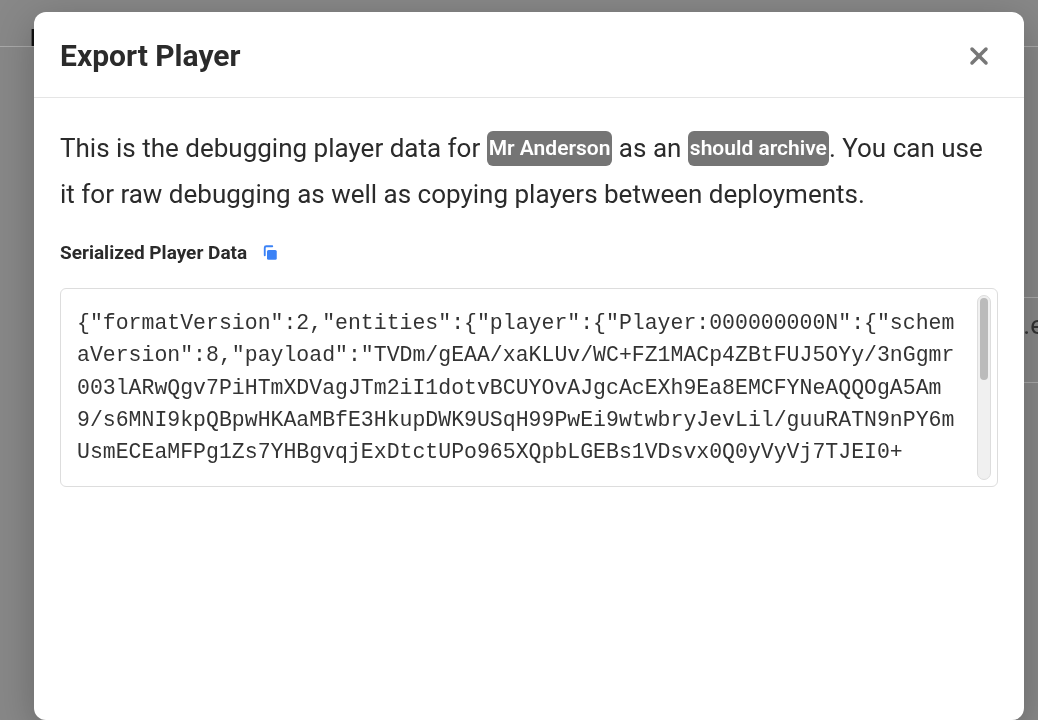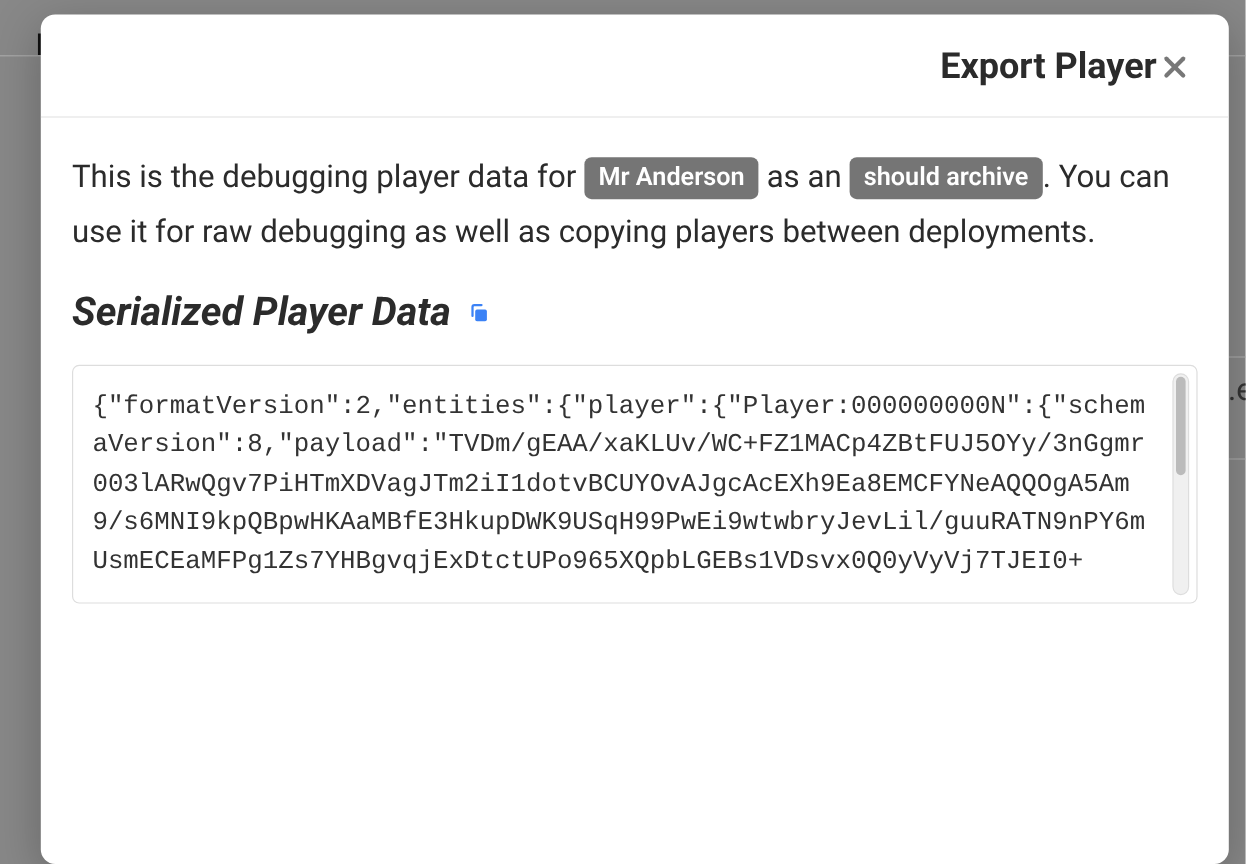--- a/index.html
+++ b/index.html
@@ -43,21 +43,21 @@
       box-shadow: 0 10px 40px rgba(0,0,0,0.25);
       display: flex;
       flex-direction: column;
       height: 708px;
       overflow: hidden;
     }
     
     .modal-header {
       display: flex;
       align-items: center;
-      justify-content: flex-end;
+      justify-content: space-between;
       padding: 26px 30px 24px 26px;
       border-bottom: 1px solid #e5e5e5;
     }
     
     .modal-title {
       font-size: 30px;
       font-weight: 700;
       color: #2b2b2b;
     }
     
@@ -88,21 +88,21 @@
       color: #2b2b2b;
       margin-bottom: 24px;
     }
     
     .badge {
       display: inline-block;
       background: #757575;
       color: #fff;
       font-weight: 600;
       font-size: 21px;
-      padding: 5px 12px;
+      padding: 5px 2px;
       border-radius: 6px;
       vertical-align: baseline;
       line-height: 1.2;
       position: relative;
       top: -2px;
     }
     
     .note {
       font-size: 25px;
       line-height: 1.6;
@@ -111,24 +111,23 @@
     }
     
     .section-header {
       display: flex;
       align-items: center;
       gap: 14px;
       margin-bottom: 24px;
     }
     
     .section-title {
-      font-size: 33px;
+      font-size: 19px;
       font-weight: 700;
       color: #2b2b2b;
-      font-style: italic;
     }
     
     .copy-btn {
       cursor: pointer;
       color: #3b82f6;
       display: flex;
       align-items: center;
     }
     
     .copy-btn svg {

